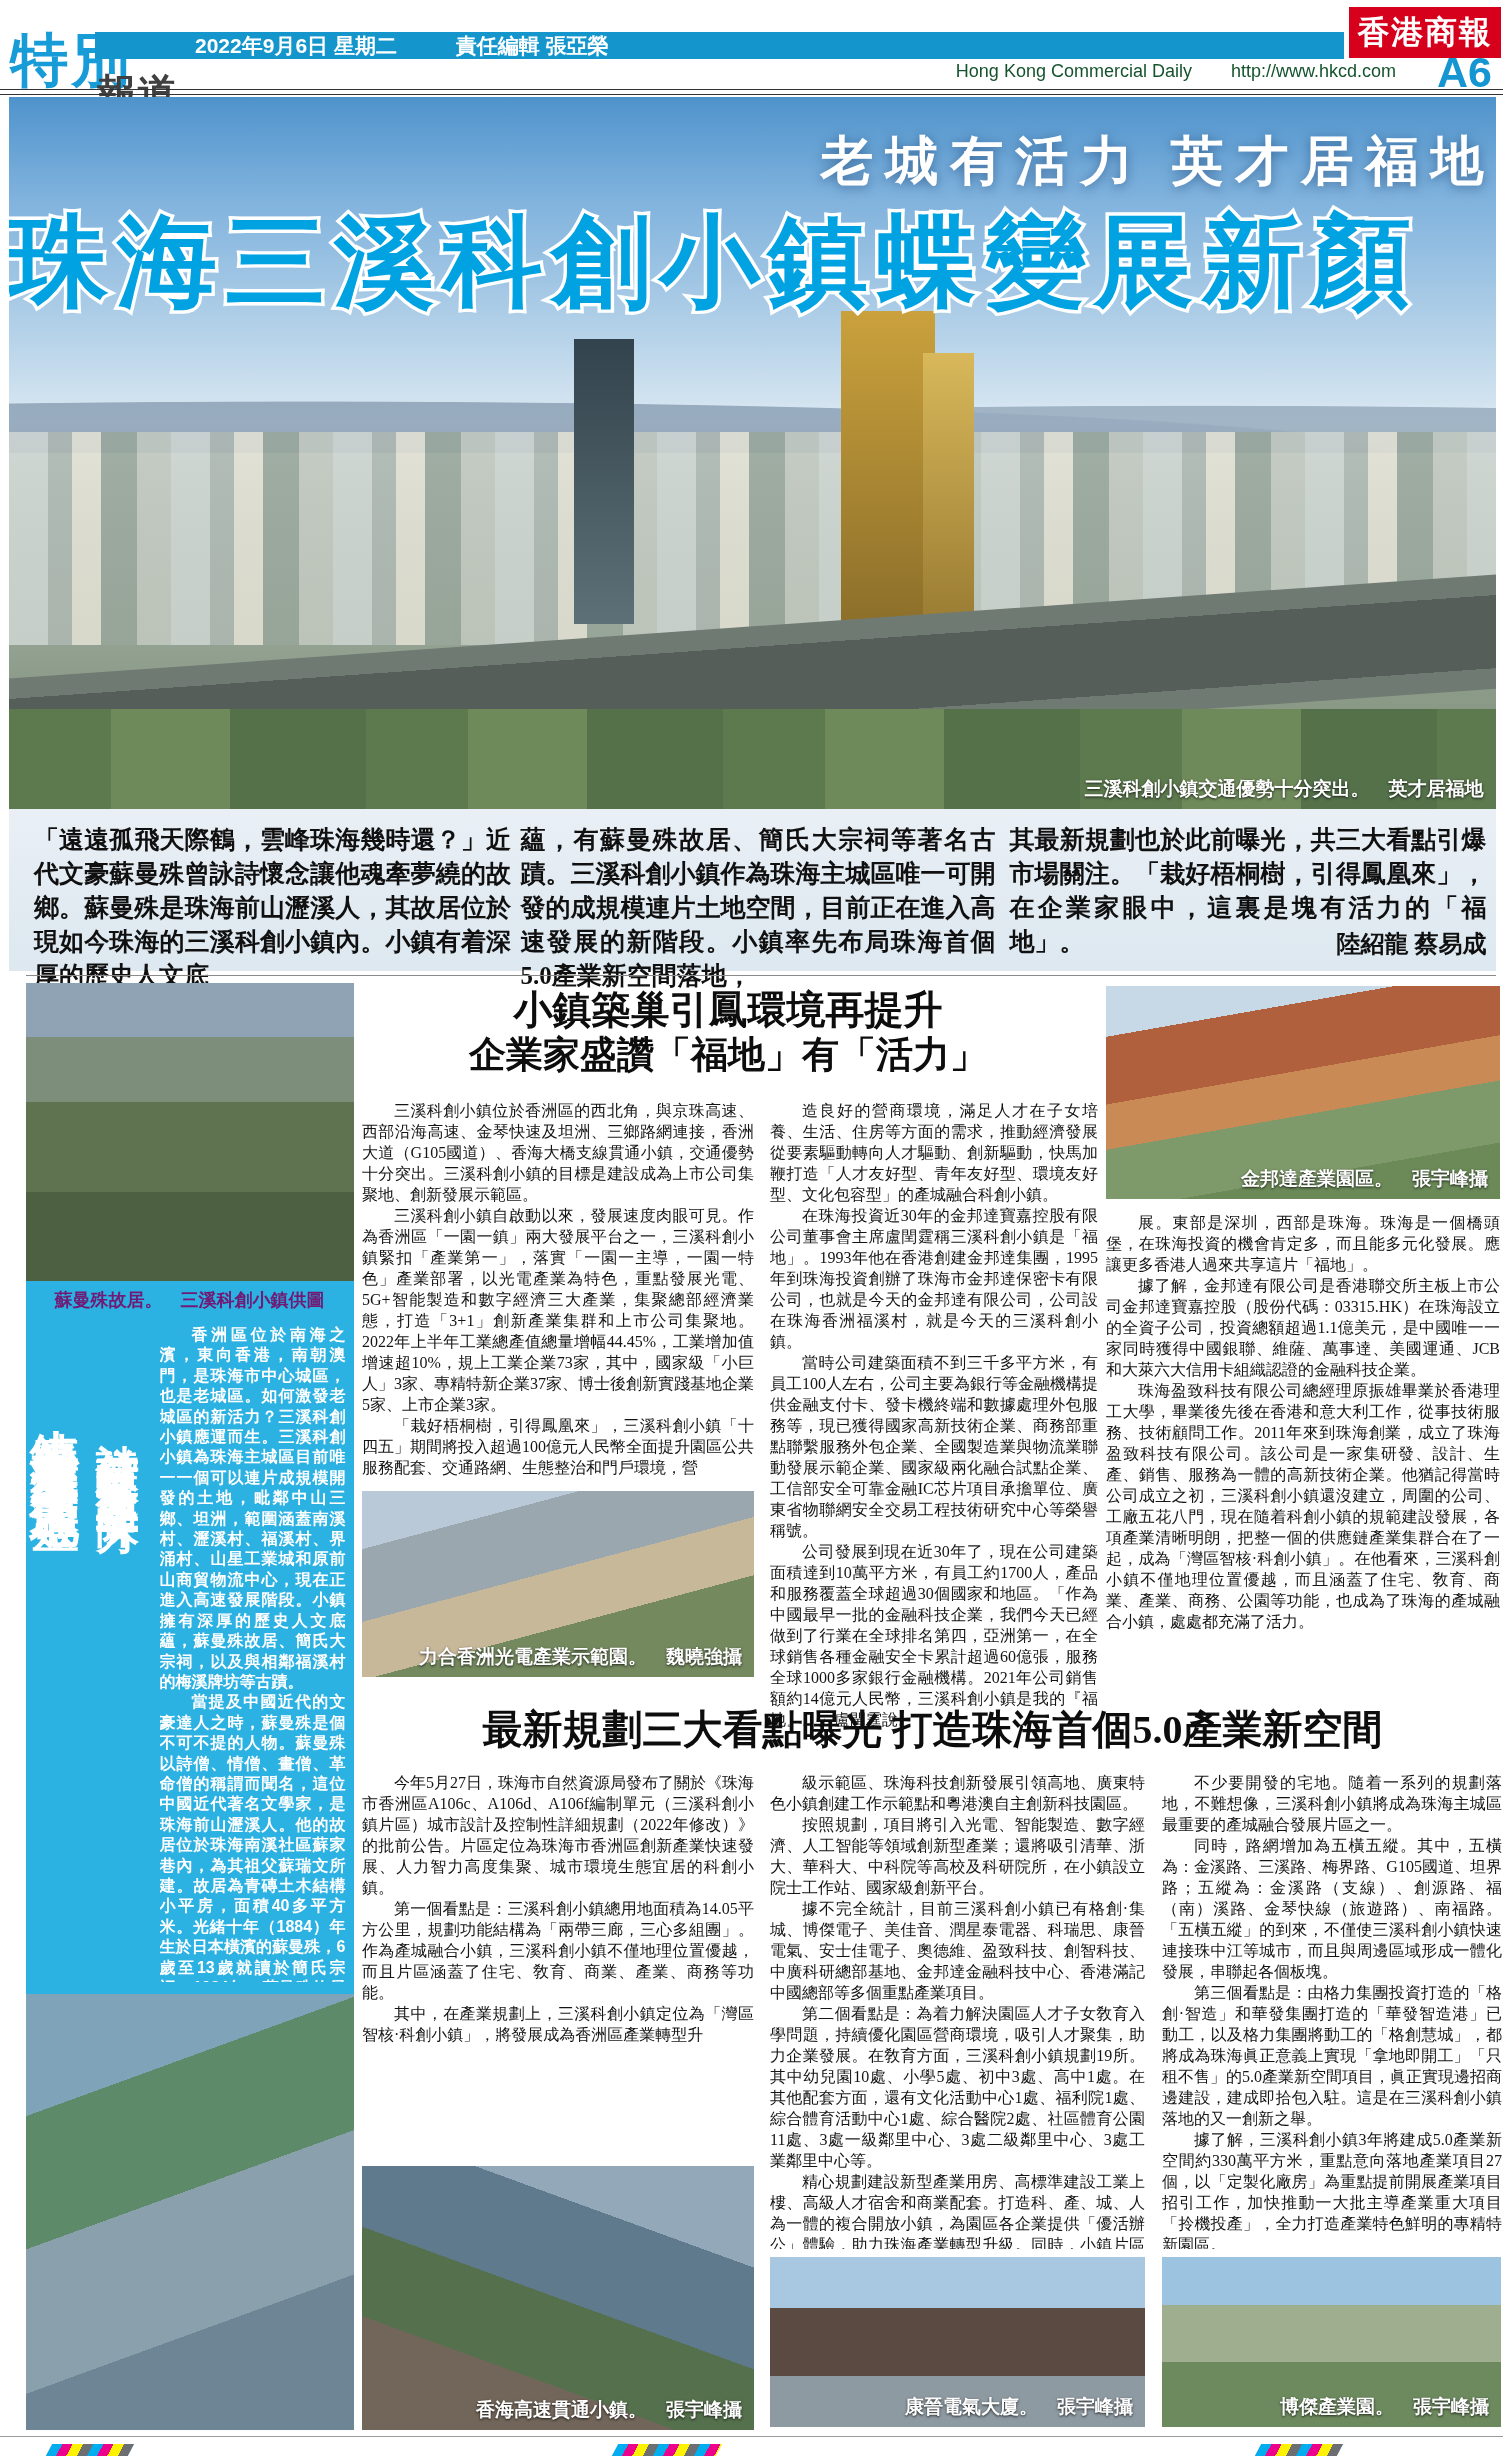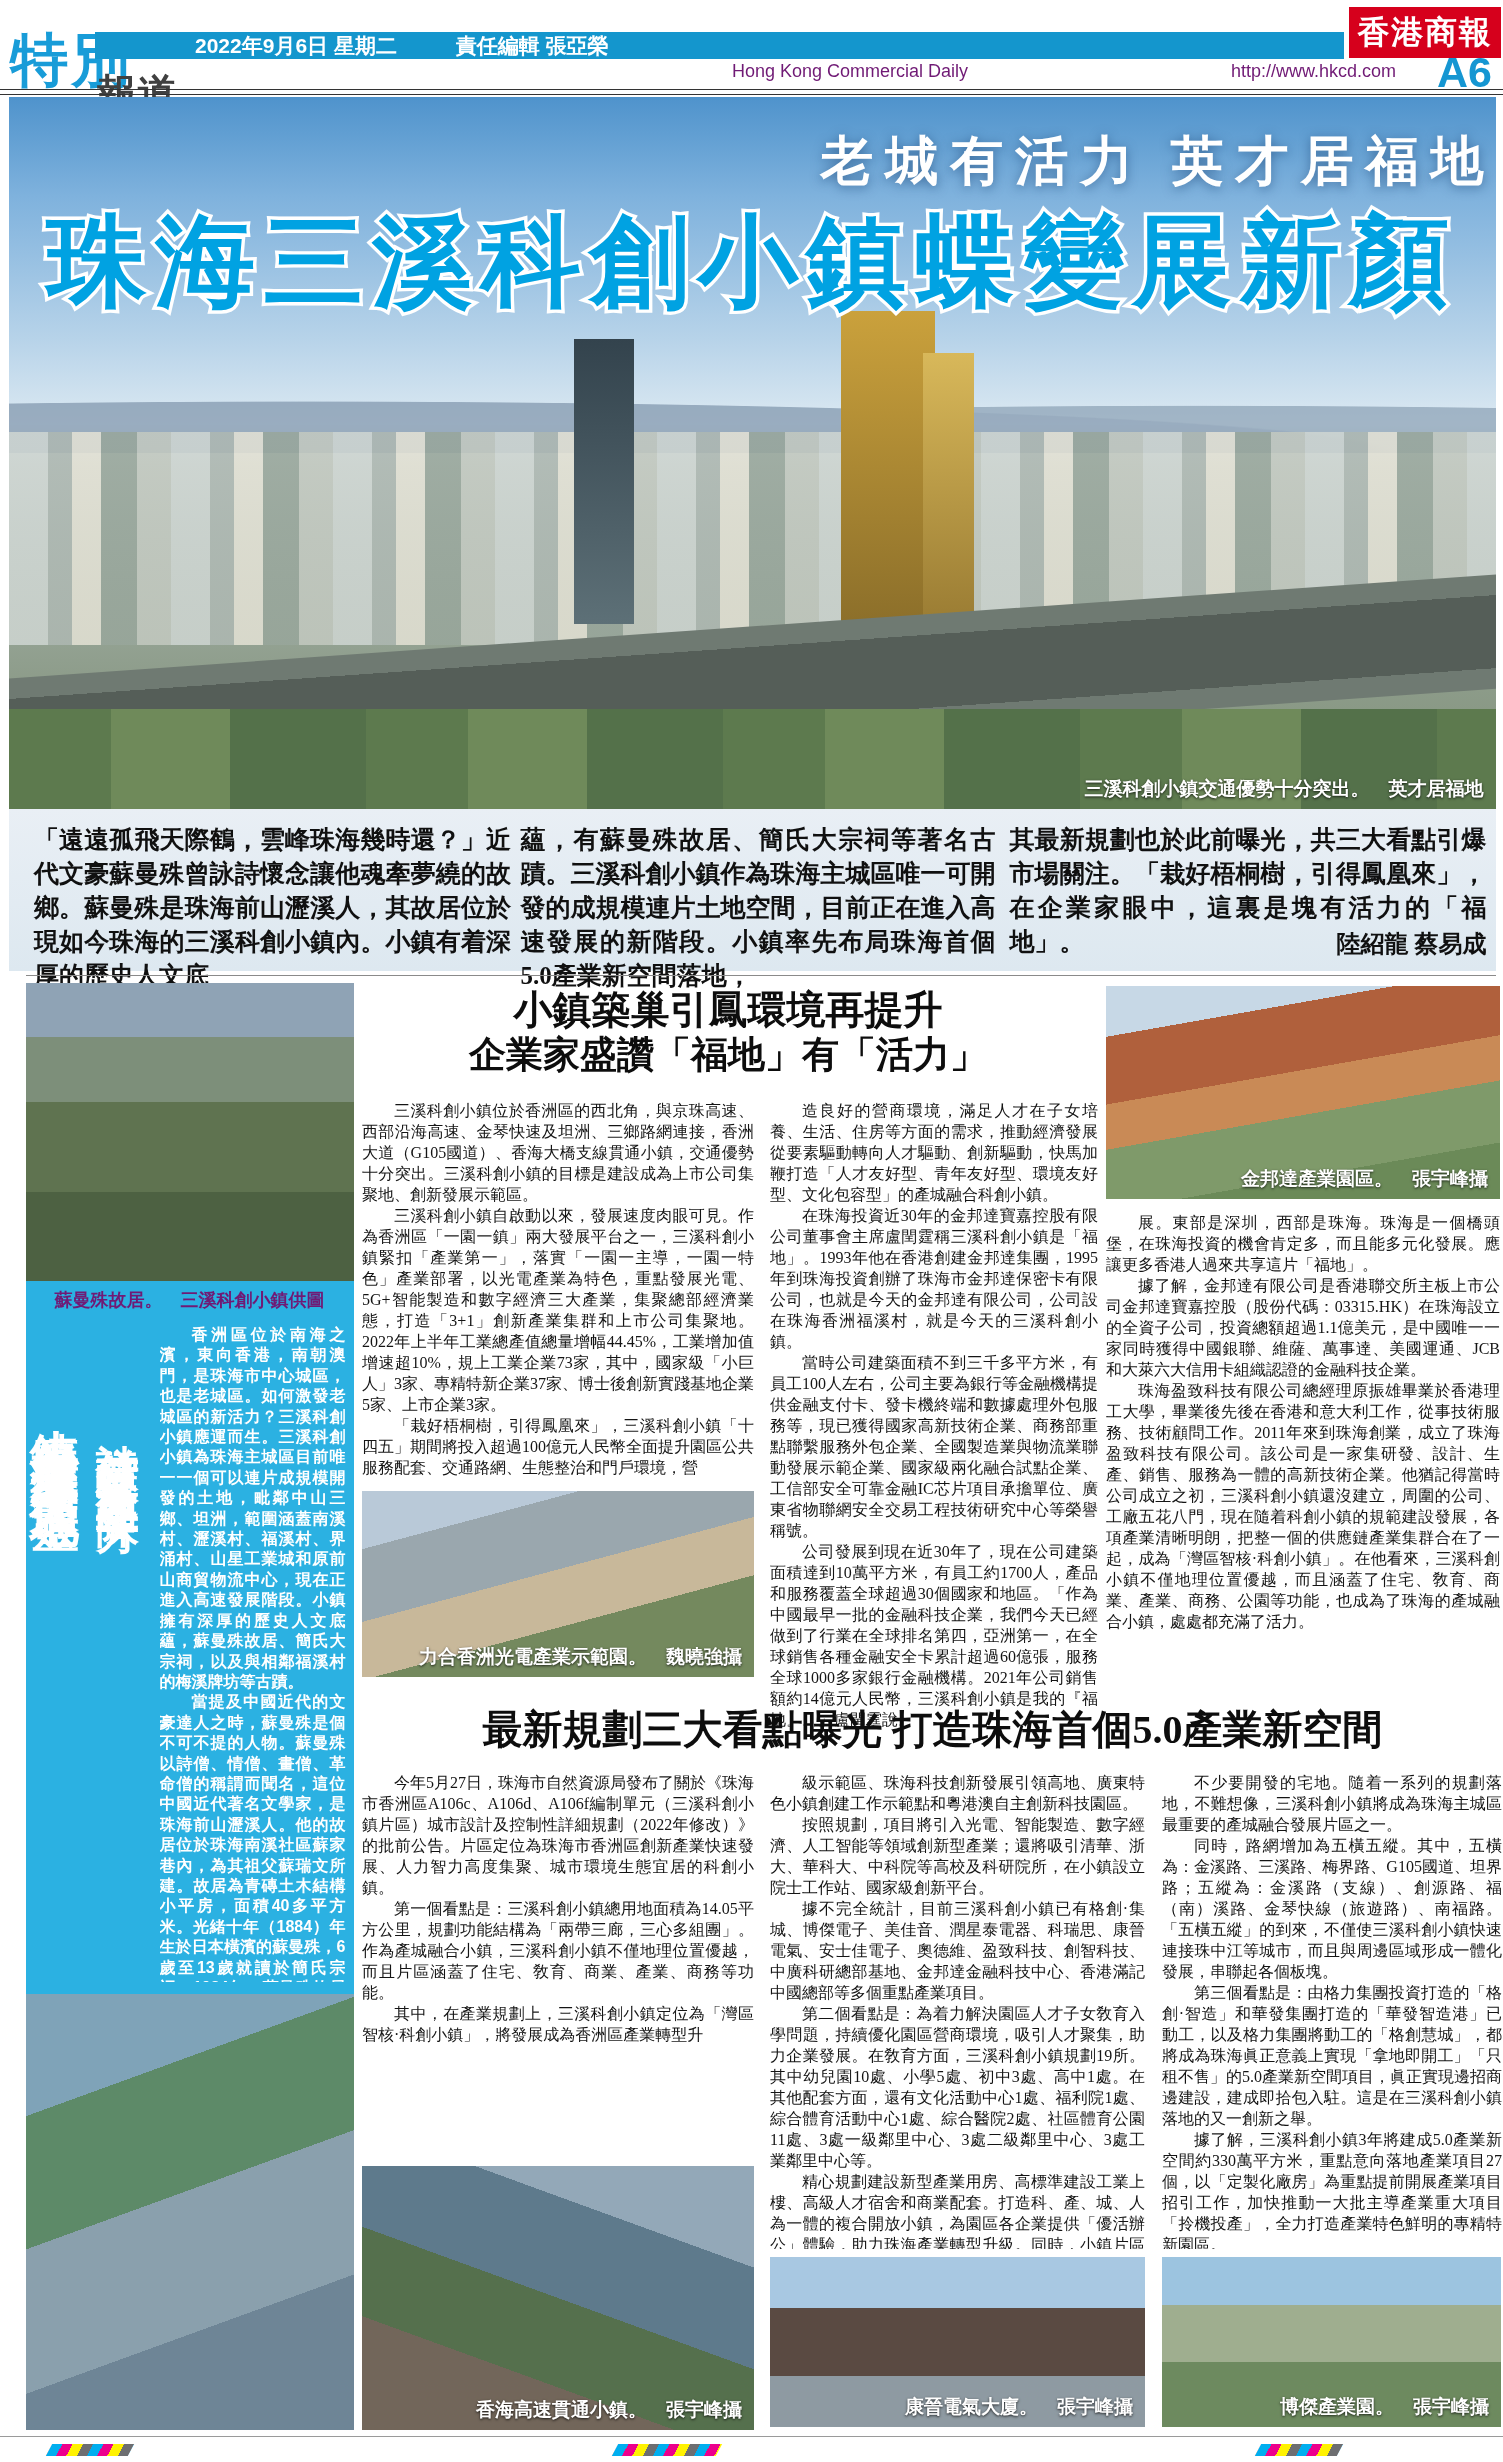--- a/index.html
+++ b/index.html
@@ -10,43 +10,43 @@
   
   .sec-big{left:10.2px;top:22px;font-size:58px;font-weight:900;color:#189cd8;letter-spacing:3.4px;}
   .sec-small{left:97px;top:66px;font-size:40px;font-weight:700;color:#404040;}
   .date-bar{left:95px;top:32px;width:1249px;height:27px;background:#1496cd;color:#fff;
             font-family:"Liberation Sans","DejaVu Sans",sans-serif;font-weight:700;font-size:21px;
             line-height:27px;white-space:nowrap;}
   .date-bar .dt{margin-left:100px;}
   .date-bar .ed{margin-left:53px;}
   .logo-box{left:1349px;top:6.8px;width:152px;height:51px;background:#d6001c;color:#fff;
             font-size:32px;font-weight:900;text-align:center;line-height:51px;letter-spacing:1.7px;}
-  .eng-line{left:732px;top:61px;width:664px;display:flex;justify-content:space-between;gap:39px;
-            font-family:"Liberation Sans","DejaVu Sans",sans-serif;font-size:18px;color:#701a75;}
+  .eng-line{left:732px;top:61px;width:664px;display:flex;justify-content:flex-end;gap:39px;
+            font-family:"Liberation Sans","DejaVu Sans",sans-serif;font-size:18px;color:#14532d;}
   .page-no{left:1437px;top:48px;font-size:43px;font-weight:900;color:#1596d2;
            font-family:"Liberation Sans","DejaVu Sans",sans-serif;}
   .dbl-rule{left:0;top:89px;width:1504px;height:4.3px;border-top:1.7px solid #333;border-bottom:0.9px solid #333;}
 
   
   .hero{left:8.5px;top:97px;width:1487px;height:712px;overflow:hidden;
         background:linear-gradient(180deg,#4f93cc 0%,#7fb2dd 14%,#b7d3e9 34%,#dce9f2 46%,#c2cdc9 52%,#aab8b0 60%,#9aa89b 70%,#8d9c8a 82%,#7f9078 100%);}
   .hero .ridge{position:absolute;left:0;top:38%;width:100%;height:12%;
         background:radial-gradient(120% 100% at 20% 100%,#7e94ab 0 60%,transparent 61%),radial-gradient(120% 100% at 80% 100%,#8aa0b4 0 55%,transparent 56%);opacity:.7;}
   .hero .city{position:absolute;left:0;top:47%;width:100%;height:30%;
         background:repeating-linear-gradient(90deg,#cfd6d2 0 39px,#aeb8b2 39px 63px,#e4e2d5 63px 92px,#98a69b 92px 128px,#c3c9c0 128px 162px);opacity:.85;}
   .hero .tower1{position:absolute;left:38%;top:34%;width:60px;height:40%;background:linear-gradient(180deg,#33434d,#5d7077);}
   .hero .tower2{position:absolute;left:56%;top:30%;width:94px;height:44%;background:linear-gradient(180deg,#caa13c,#8c6f2a);}
   .hero .tower3{position:absolute;left:61.5%;top:36%;width:51px;height:38%;background:linear-gradient(180deg,#d8b85a,#9a7c33);}
   .hero .road{position:absolute;left:-5%;top:74%;width:115%;height:16%;transform:rotate(-4deg);
         background:linear-gradient(180deg,#6f7a72 0 18%,#555e58 18% 82%,#6f7a72 82% 100%);}
   .hero .green{position:absolute;left:0;top:86%;width:100%;height:14%;
         background:repeating-linear-gradient(90deg,#5d7a4e 0 102px,#6f8a5a 102px 221px,#54714a 221px 357px);}
   .hero-kicker{position:absolute;left:0;top:29px;width:100%;text-align:right;color:#fff;
         font-size:53px;font-weight:900;letter-spacing:12px;text-shadow:0 1.7px 10.2px rgba(20,60,110,.55);}
-  .hero-title{position:absolute;left:0;top:99px;width:100%;text-align:center;color:#00a2e2;
+  .hero-title{position:absolute;left:0;top:99px;width:100%;text-align:left;color:#00a2e2;
         font-size:100px;font-weight:900;letter-spacing:8.5px;white-space:nowrap;
         -webkit-text-stroke:6.8px #ffffff;paint-order:stroke fill;text-shadow:0 0 3.4px #fff;}
   .photo-cap{position:absolute;right:12px;bottom:6.8px;color:#fff;font-weight:700;font-size:19px;
         font-family:"Liberation Sans","DejaVu Sans",sans-serif;text-shadow:0 0.9px 2.6px rgba(0,0,0,.8);}
 
   
   .lead{left:8.5px;top:809px;width:1487px;height:162px;background:linear-gradient(180deg,#e9eff5,#dde8f0);}
   .lead p{position:absolute;top:13.6px;margin:0;font-size:25px;line-height:34px;font-weight:700;
           text-align:justify;color:#101010;}
   .lead .c1{left:25.5px;width:477px;}

